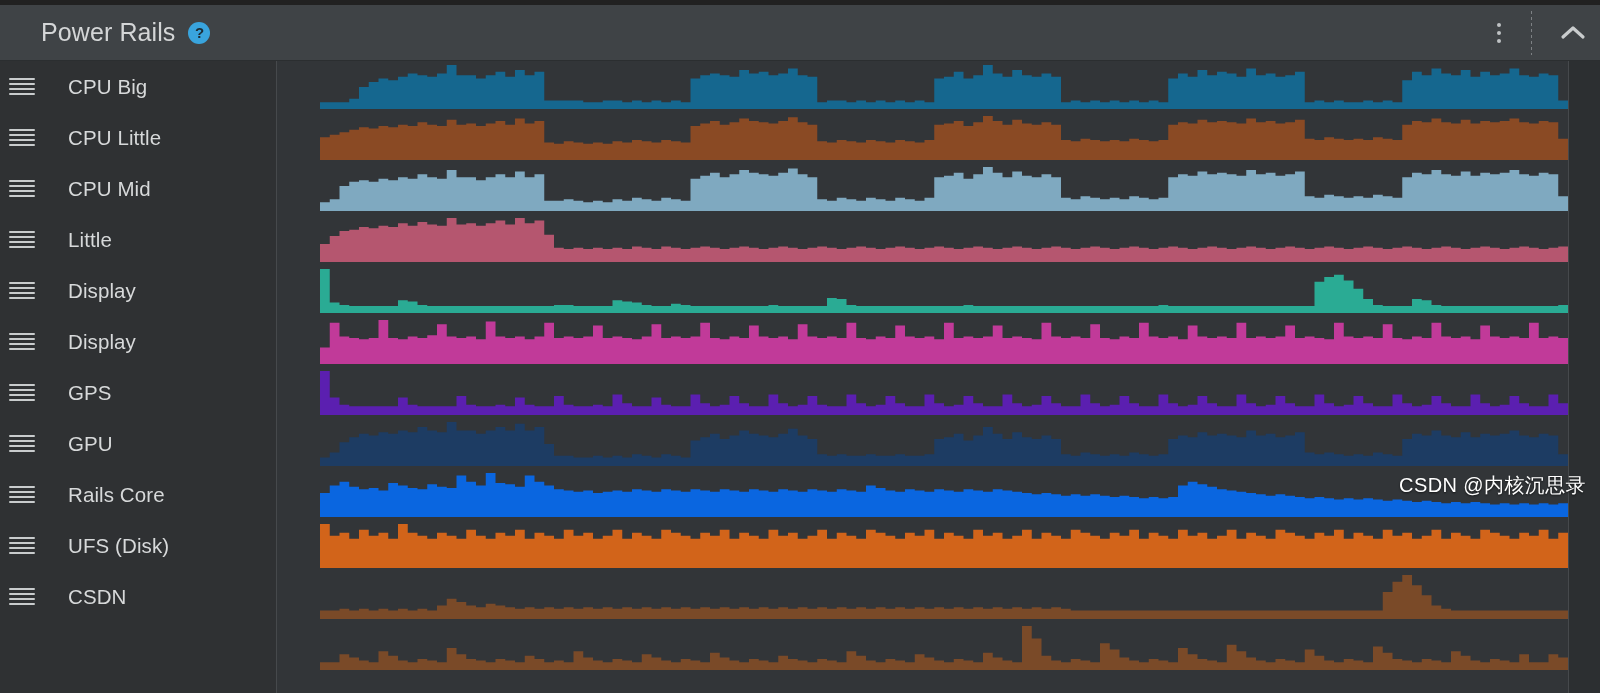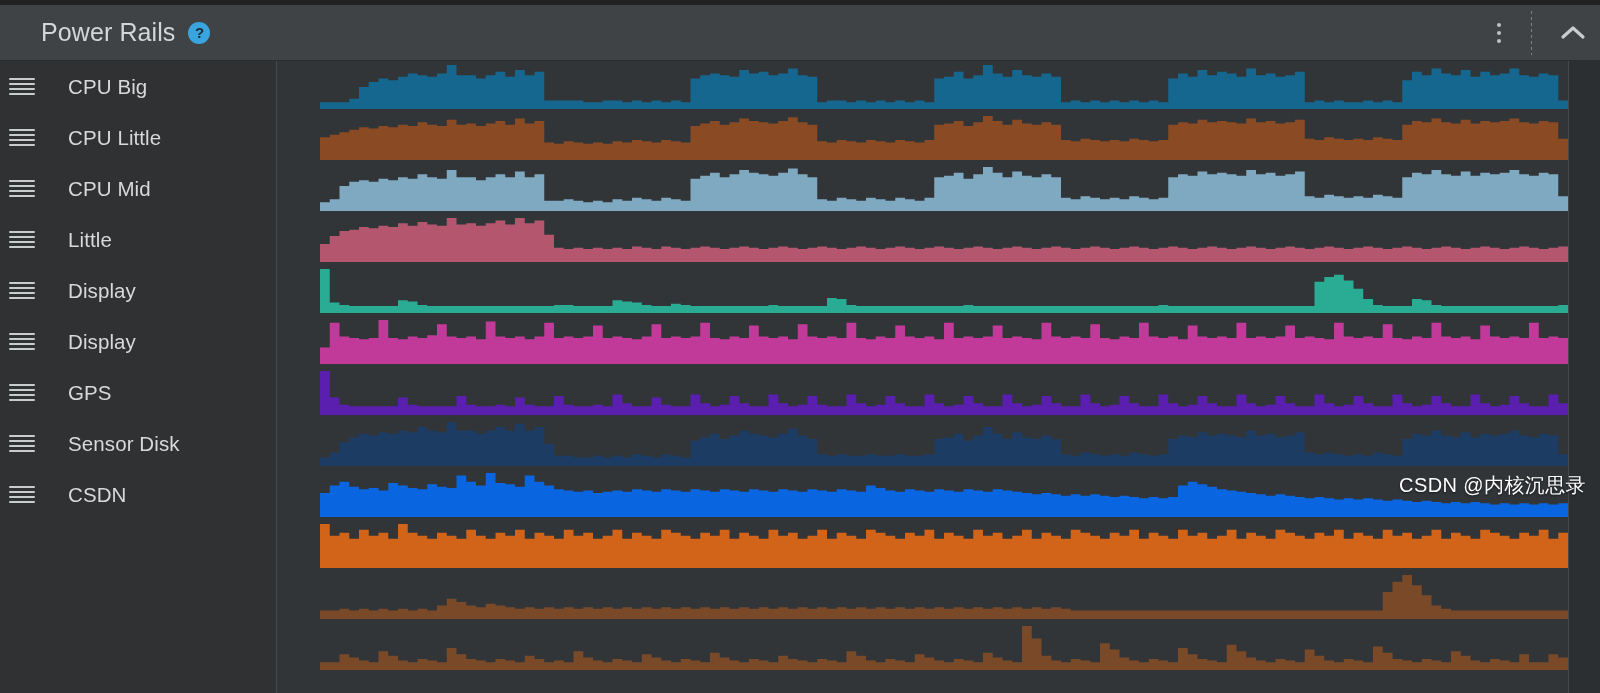--- a/index.html
+++ b/index.html
@@ -219,21 +219,39 @@
           </div>
           <div class="track-name">GPS</div>
         </div>
         <div class="track-row-label">
           <div class="drag-handle">
             <span></span>
             <span></span>
             <span></span>
             <span></span>
           </div>
-          <div class="track-name">Sensor Disk</div>
+          <div class="track-name">GPU</div>
+        </div>
+        <div class="track-row-label">
+          <div class="drag-handle">
+            <span></span>
+            <span></span>
+            <span></span>
+            <span></span>
+          </div>
+          <div class="track-name">Rails Core</div>
+        </div>
+        <div class="track-row-label">
+          <div class="drag-handle">
+            <span></span>
+            <span></span>
+            <span></span>
+            <span></span>
+          </div>
+          <div class="track-name">UFS (Disk)</div>
         </div>
         <div class="track-row-label">
           <div class="drag-handle">
             <span></span>
             <span></span>
             <span></span>
             <span></span>
           </div>
           <div class="track-name">CSDN</div>
         </div>

